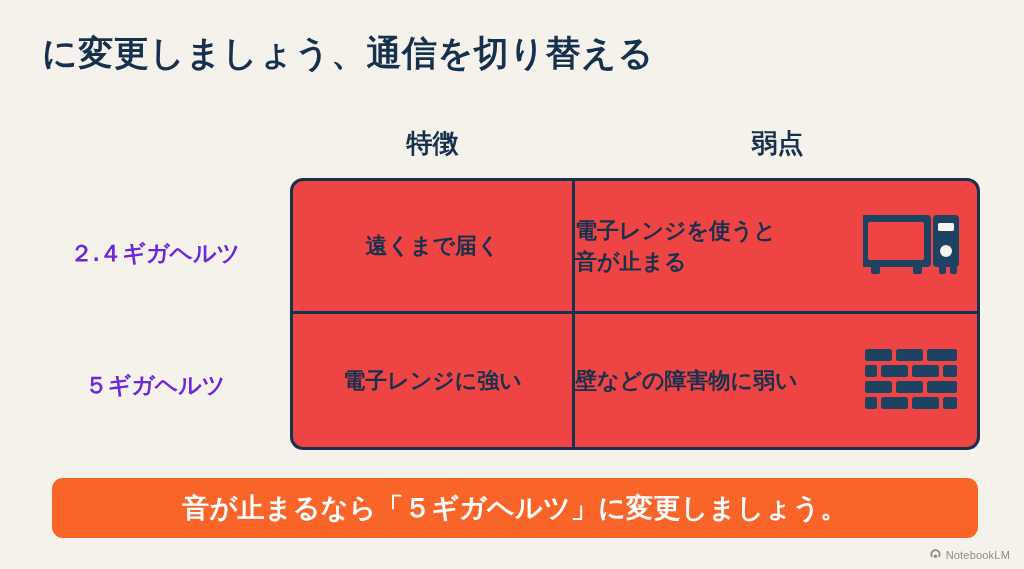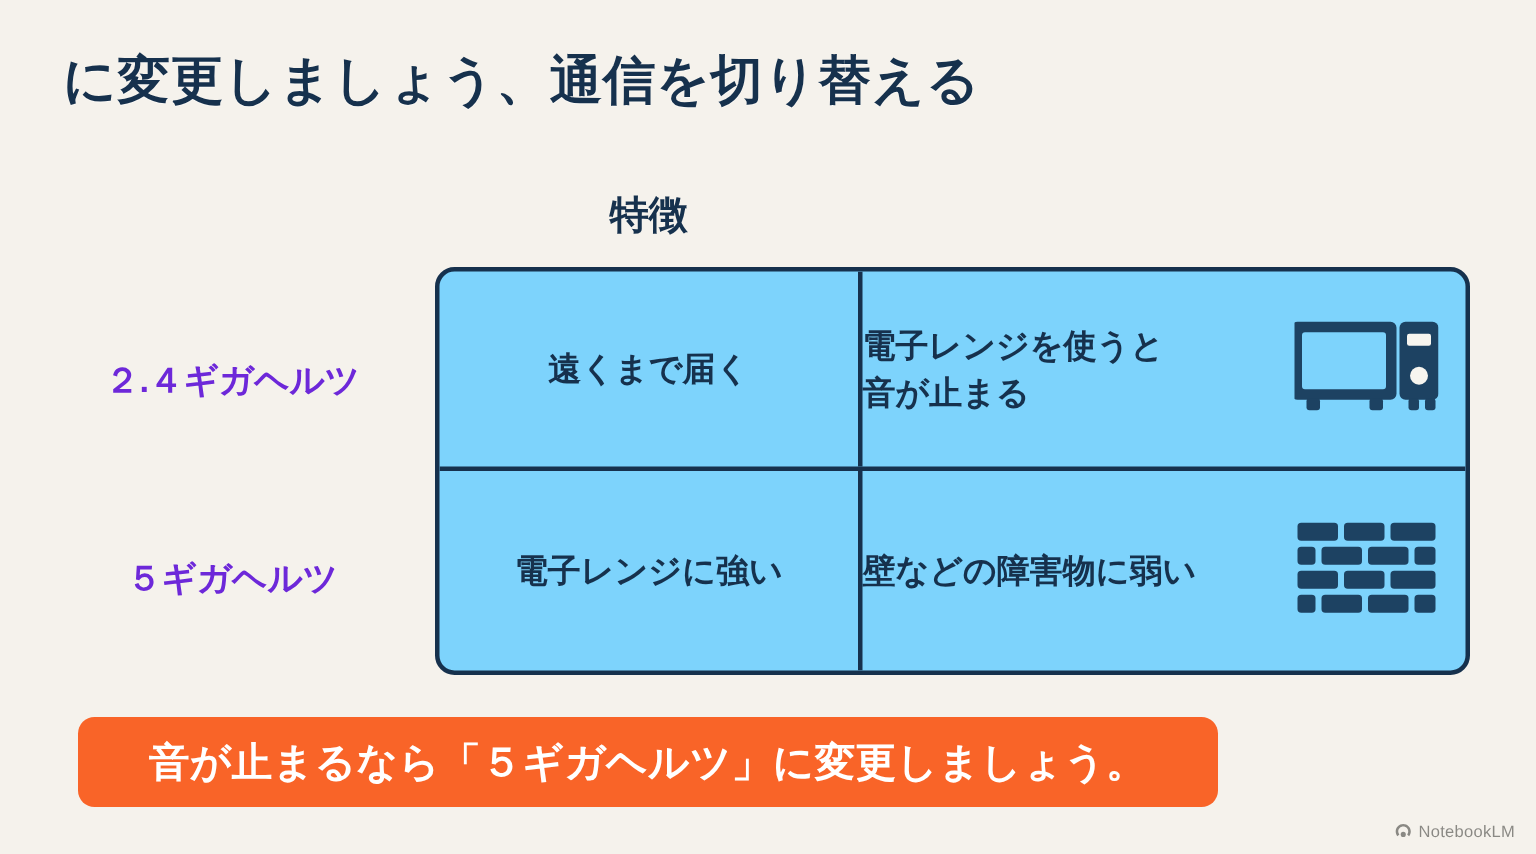--- a/index.html
+++ b/index.html
@@ -65,21 +65,21 @@
   
   .table {
     position: absolute;
     left: 290px;
     top: 178px;
     width: 690px;
     height: 272px;
     border: 3px solid #16314d;
     border-radius: 13px;
     box-sizing: border-box;
-    background: #7dd3fc;
+    background: #ef4444;
     overflow: hidden;
   }
   .trow {
     display: flex;
     height: 50%;
     box-sizing: border-box;
   }
   .trow.top { border-bottom: 3px solid #16314d; }
   .cell {
     box-sizing: border-box;
@@ -112,21 +112,21 @@
     transform: translateY(-50%);
   }
   .icon-microwave { width: 96px; height: 66px; }
   .icon-bricks { width: 96px; height: 62px; }
 
   
   .banner {
     position: absolute;
     left: 52px;
     top: 478px;
-    width: 760px;
+    width: 926px;
     height: 60px;
     background: #f96428;
     border-radius: 11px;
     display: flex;
     align-items: center;
     justify-content: center;
     font-family: Liberation Serif, serif;
   }
   .banner-text {
     font-size: 27px;
@@ -154,20 +154,21 @@
   .wm-icon { width: 13px; height: 13px; display: block; }
 </style>
 </head>
 <body>
 
 <div class="slide">
 
   <div class="slide-title">に変更しましょう、通信を切り替える</div>
 
   <div class="col-head c1">特徴</div>
+  <div class="col-head c2">弱点</div>
 
   <div class="row-label r1">２.４ギガヘルツ</div>
   <div class="row-label r2">５ギガヘルツ</div>
 
   <div class="table">
 
     <div class="trow top">
       <div class="cell feature">
         <span class="cell-text">遠くまで届く</span>
       </div>

